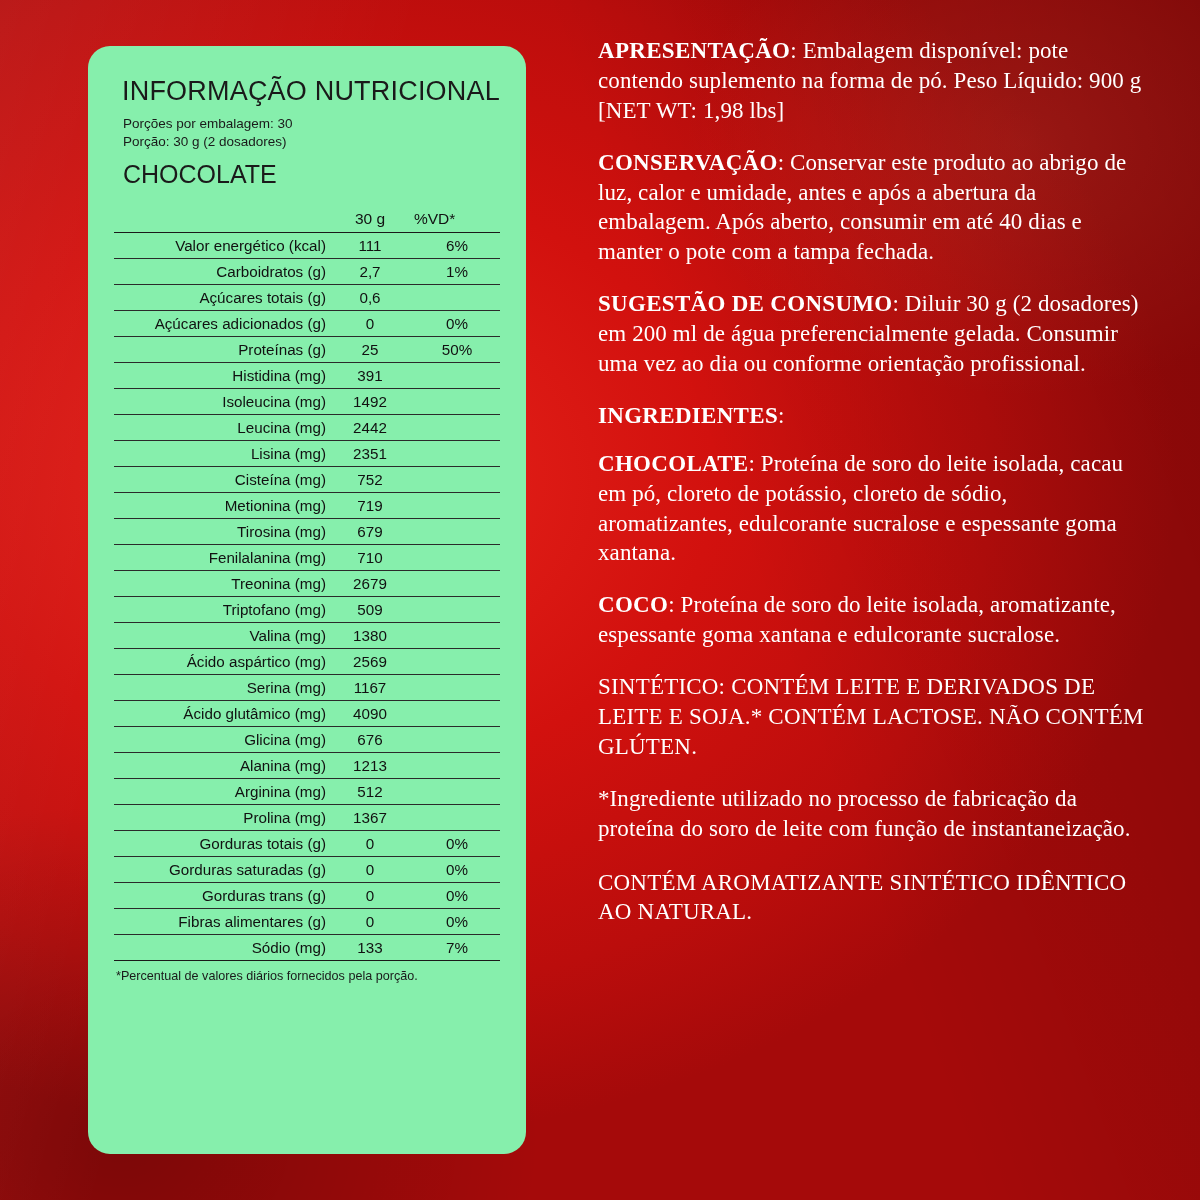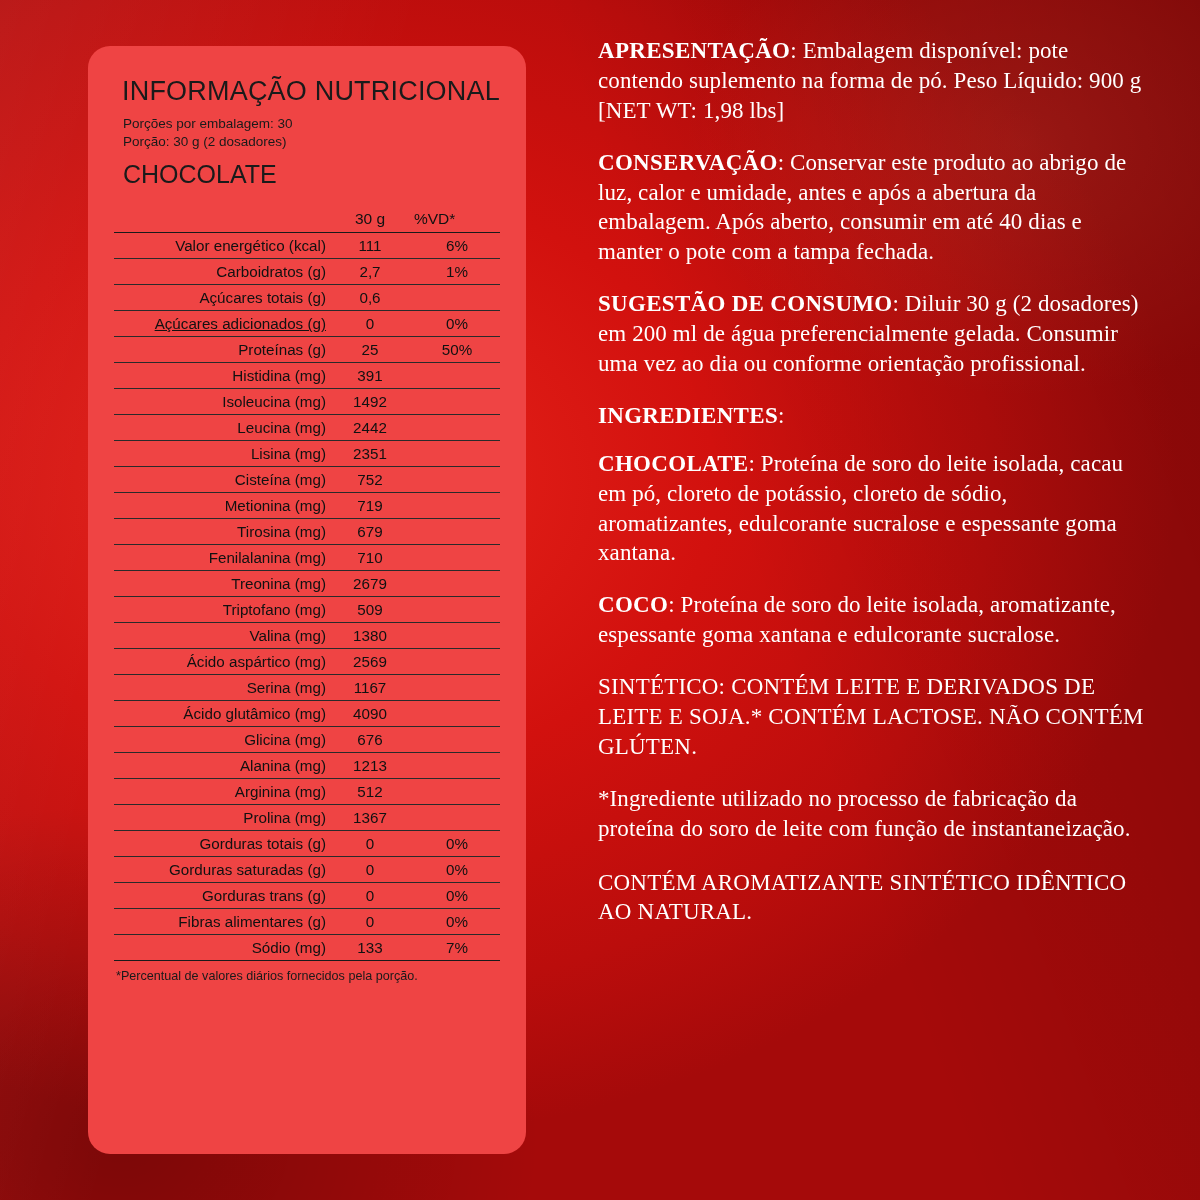--- a/index.html
+++ b/index.html
@@ -39,21 +39,21 @@
     height: 1200px;
   }
 
   
   .nutri-card {
     position: absolute;
     left: 88px;
     top: 46px;
     width: 438px;
     height: 1108px;
-    background: #ef4444;
+    background: #86efac;
     border-radius: 22px;
     box-sizing: border-box;
     padding: 24px 26px 10px 26px;
     color: #111;
   }
   .nutri-title {
     font-size: 27px;
     letter-spacing: 0.2px;
     color: #1a1a1a;
     margin: 6px 0 8px 8px;
@@ -92,21 +92,21 @@
   table.nutri thead th.c-amt { text-align: center; width: 88px; }
   table.nutri thead th.c-vd { text-align: left; width: 86px; }
 
   table.nutri tbody td {
     border-bottom: 1.1px solid #2a2a2a;
     padding-top: 4px;
     padding-bottom: 4px;
   }
   table.nutri tbody tr:last-child td { border-bottom: 1.4px solid #1a1a1a; }
   td.c-name { text-align: right; padding-left: 8px; }
-  td.c-name.indent { padding-left: 22px; text-decoration: underline; }
+  td.c-name.indent { padding-left: 22px; }
   td.c-amt { text-align: center; }
   td.c-vd { text-align: center; }
 
   .footnote {
     font-size: 12.6px;
     margin: 8px 0 0 2px;
     color: #1a1a1a;
   }
 
   

